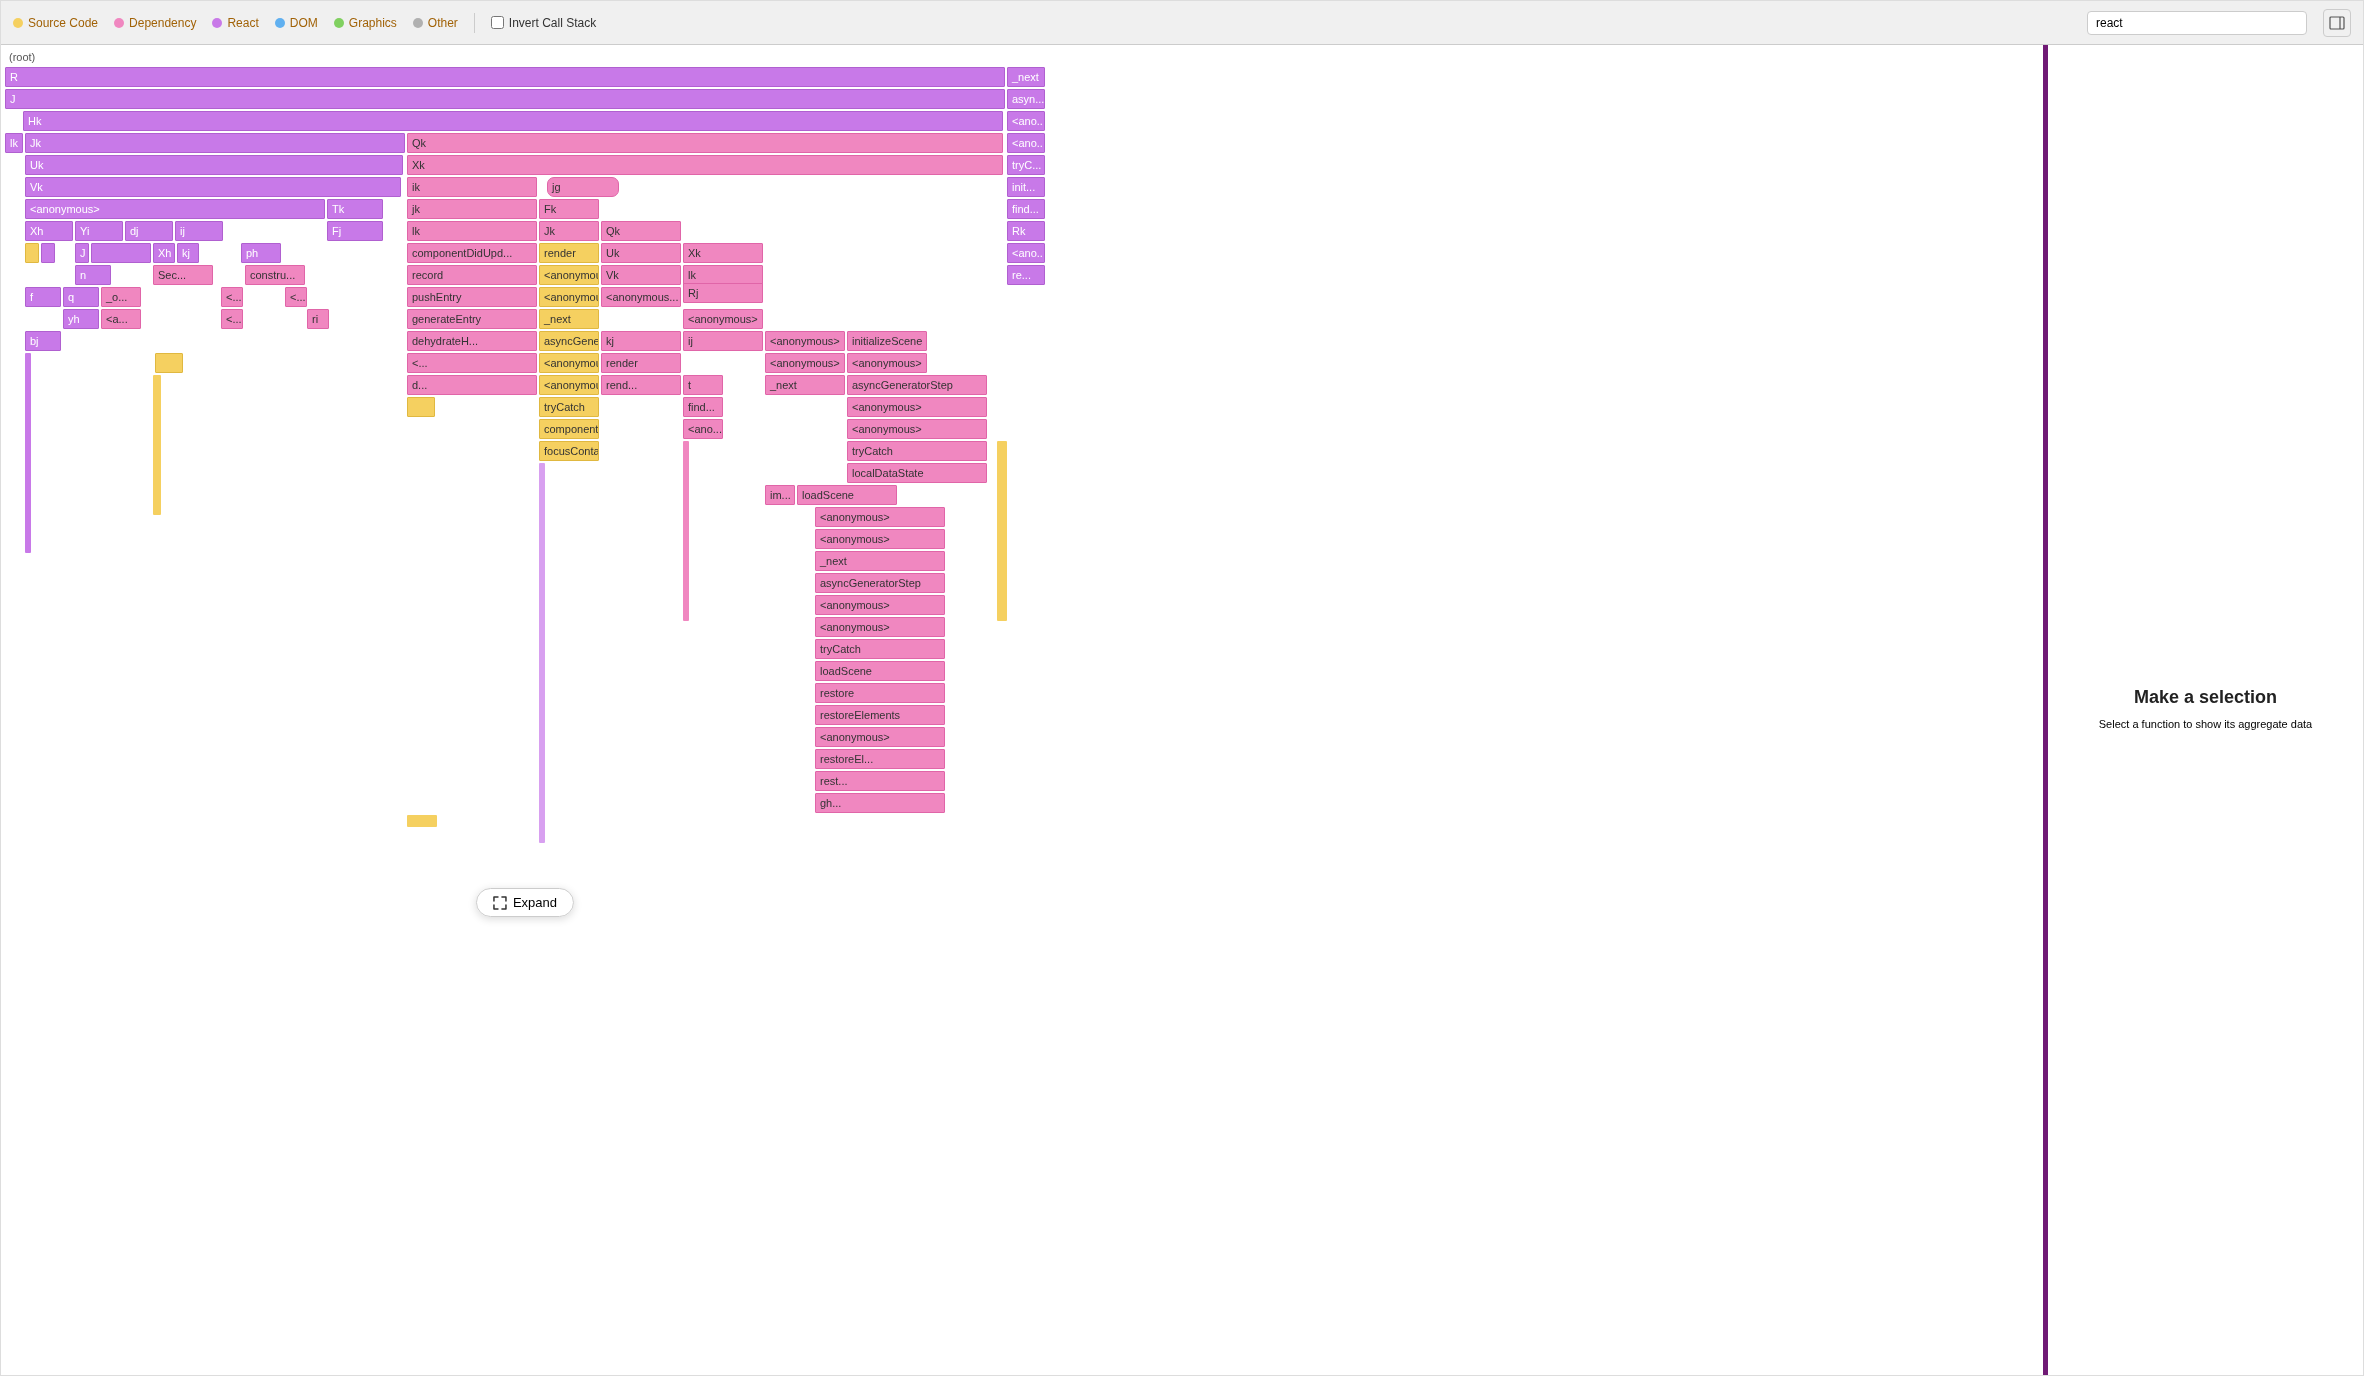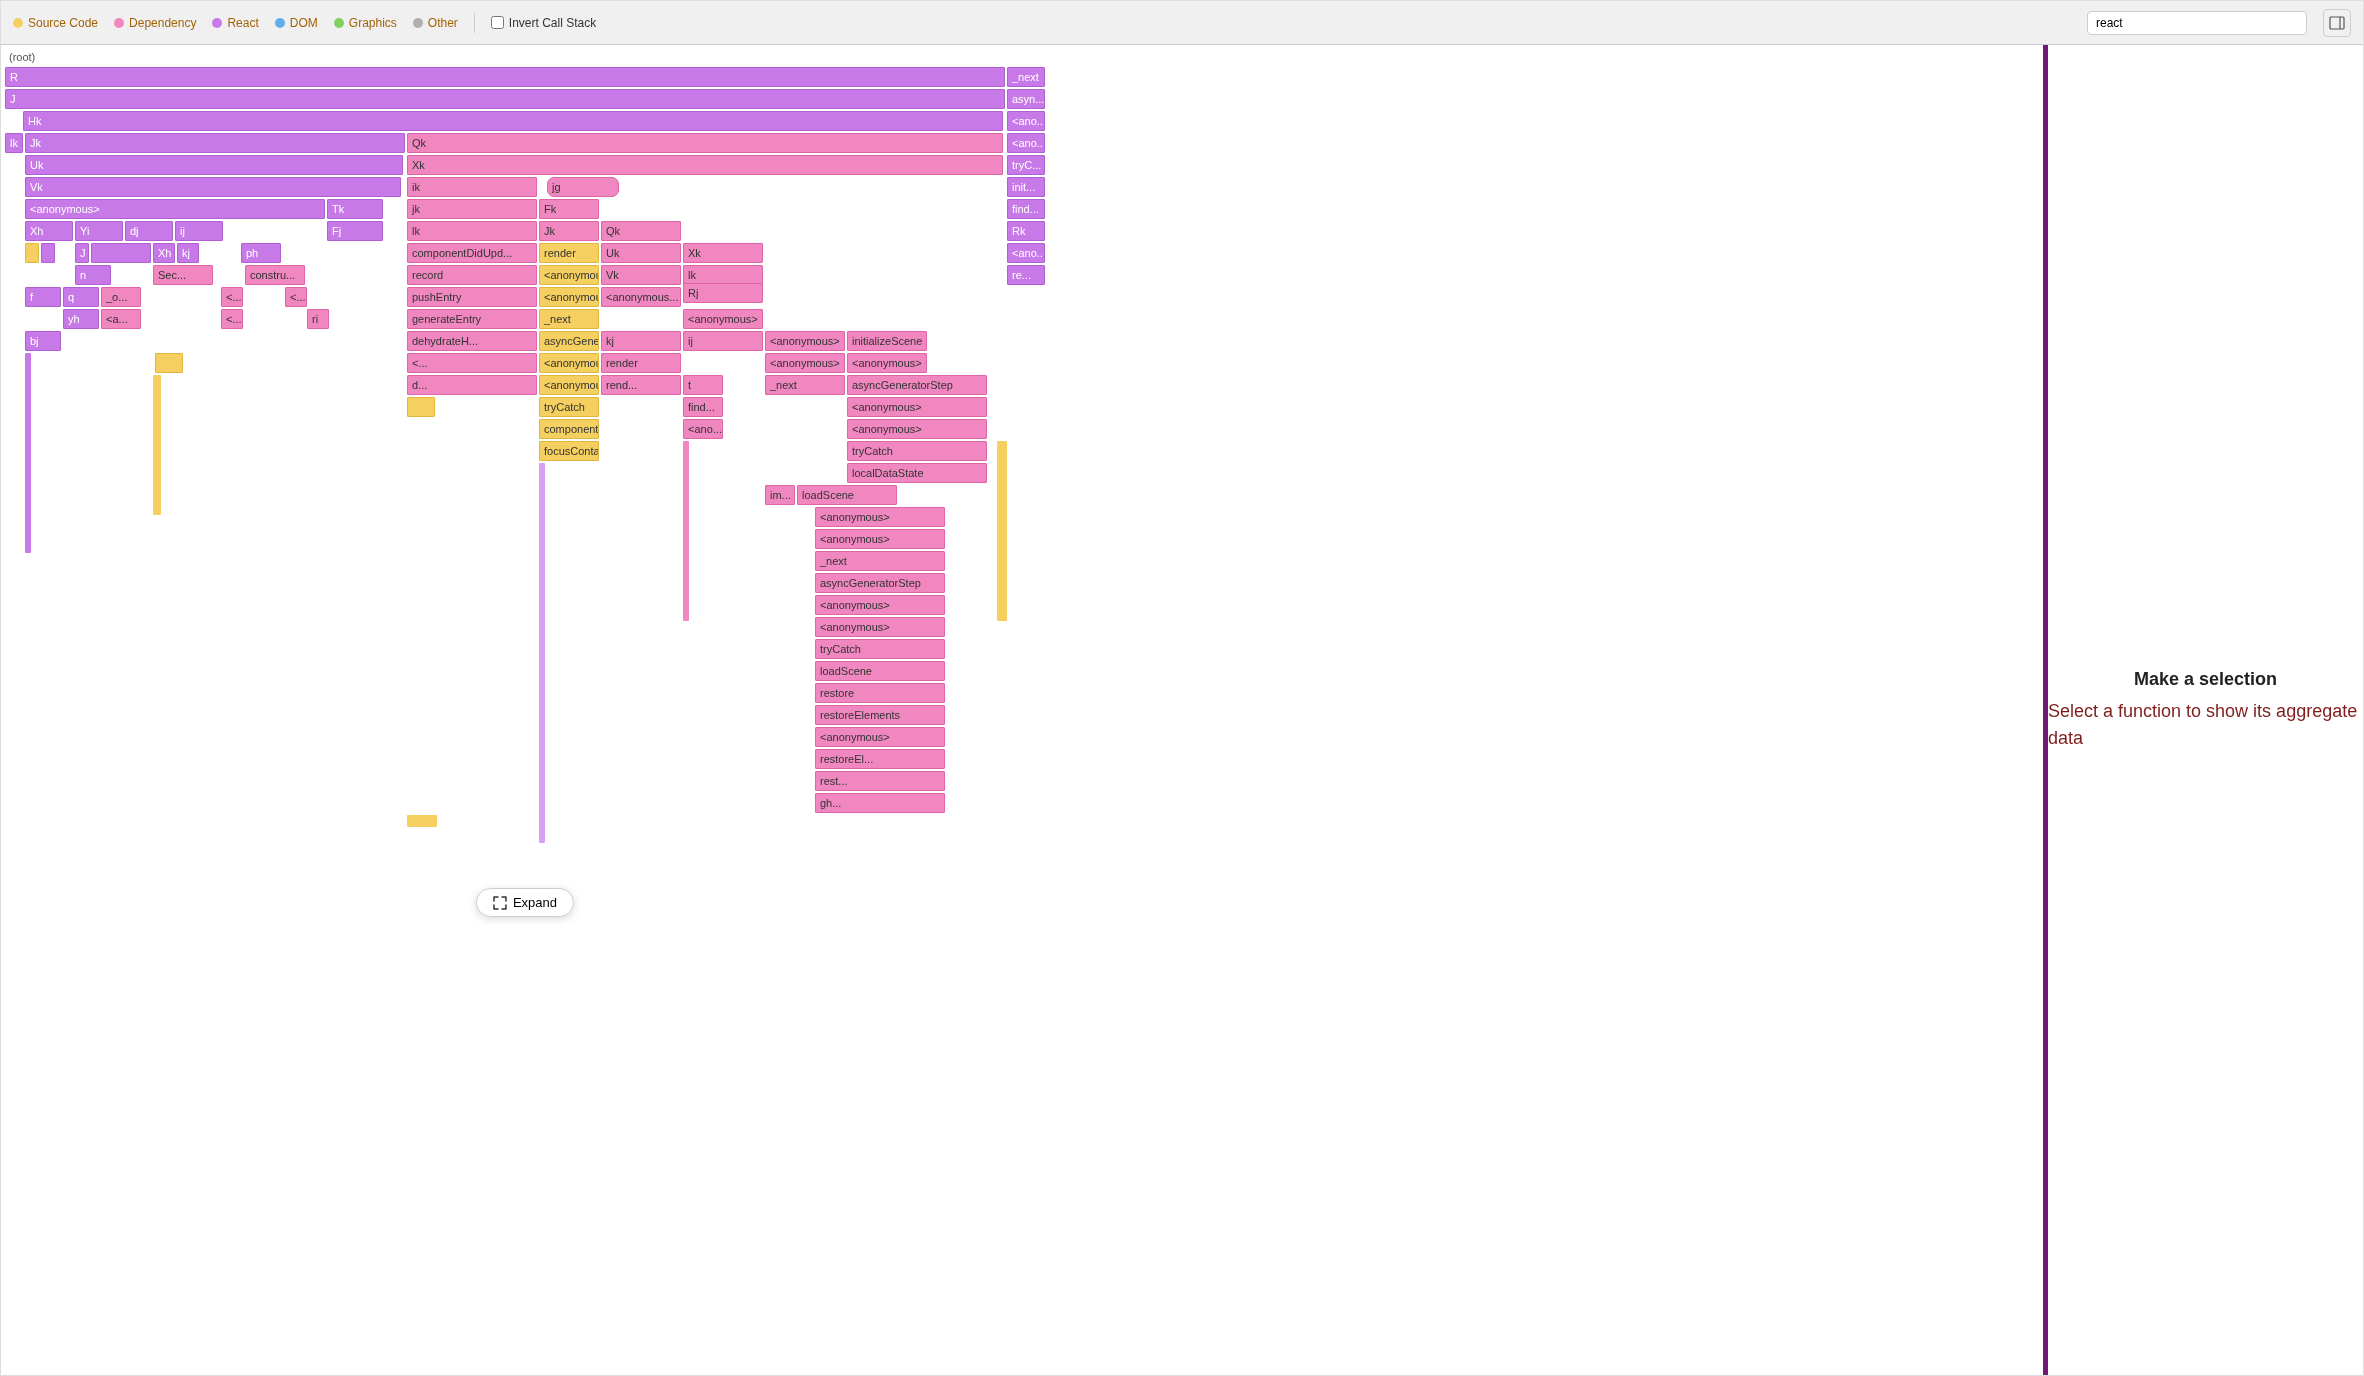--- a/index.html
+++ b/index.html
@@ -178,22 +178,23 @@
 
     .make-selection-title {
       font-size: 18px;
       font-weight: 600;
       color: #222;
       margin-bottom: 8px;
       text-align: center;
     }
 
     .make-selection-desc {
-      font-size: 18px;
-      color: #7f1d1d;
+      font-size: 11px;
+      color: #000000;
+      text-align: center;
       line-height: 1.5;
     }
   </style>
 </head>
 <body>
 
 <div class="app-container">
 
   <div class="toolbar">
 

